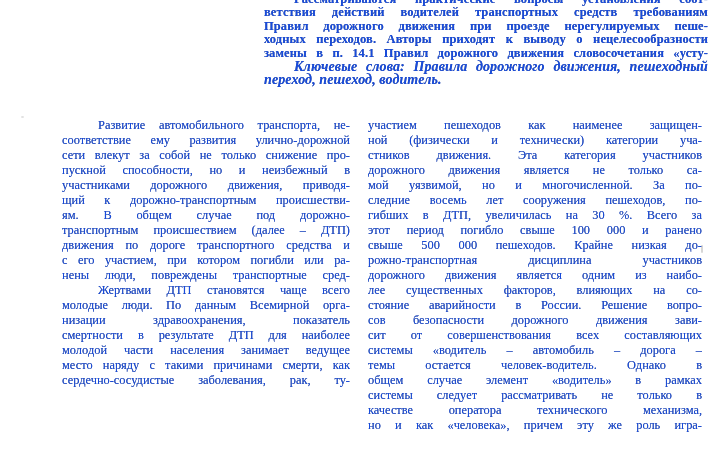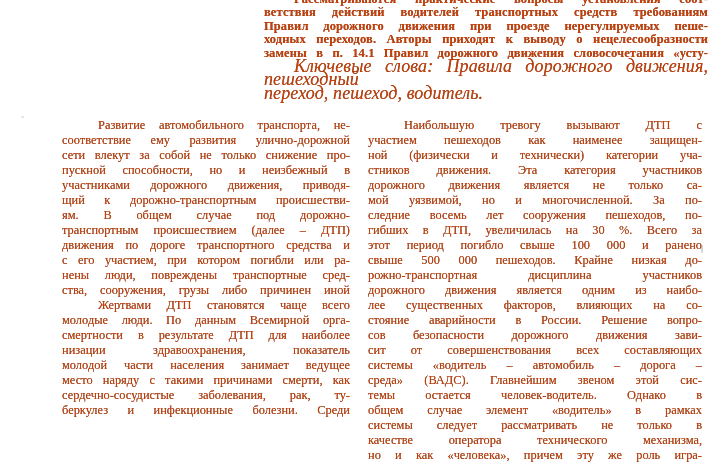--- a/index.html
+++ b/index.html
@@ -7,43 +7,43 @@
     padding: 0;
     background: #ffffff;
   }
   .page {
     position: relative;
     width: 709px;
     height: 470px;
     background: #ffffff;
     overflow: hidden;
     font-family: "Liberation Serif", "DejaVu Serif", serif;
-    color: #c2410c;
+    color: #1d4ed8;
     filter: blur(0.18px) contrast(1.06);
   }
   .textblock {
     text-shadow: 0 0 0.35px rgba(0,0,0,0.55);
   }
   
   .abstract-wrap {
     position: absolute;
     left: 264px;
     top: -7px;
     width: 444px;
   }
   .abstract {
     font-weight: bold;
     font-size: 12.5px;
     line-height: 13.4px;
     letter-spacing: 0.1px;
   }
   .keywords {
-    font-weight: normal;
+    font-weight: bold;
     font-style: italic;
-    font-size: 18px;
+    font-size: 14px;
     line-height: 13.4px;
     letter-spacing: 0.1px;
   }
   
   .col {
     position: absolute;
     top: 118px;
     font-size: 12.4px;
     line-height: 15px;
   }
@@ -92,50 +92,46 @@
       <div class="tline">соответствие ему развития улично-дорожной</div>
       <div class="tline">сети влекут за собой не только снижение про-</div>
       <div class="tline">пускной способности, но и неизбежный в</div>
       <div class="tline">участниками дорожного движения, приводя-</div>
       <div class="tline">щий к дорожно-транспортным происшестви-</div>
       <div class="tline">ям. В общем случае под дорожно-</div>
       <div class="tline">транспортным происшествием (далее – ДТП)</div>
       <div class="tline">движения по дороге транспортного средства и</div>
       <div class="tline">с его участием, при котором погибли или ра-</div>
       <div class="tline">нены люди, повреждены транспортные сред-</div>
-      <div class="tline">ства, сооружения, грузы либо причинен иной</div>
       <div class="tline indent">Жертвами ДТП становятся чаще всего</div>
       <div class="tline">молодые люди. По данным Всемирной орга-</div>
+      <div class="tline">низации здравоохранения, показатель</div>
       <div class="tline">смертности в результате ДТП для наиболее</div>
-      <div class="tline">низации здравоохранения, показатель</div>
       <div class="tline">молодой части населения занимает ведущее</div>
       <div class="tline">место наряду с такими причинами смерти, как</div>
       <div class="tline">сердечно-сосудистые заболевания, рак, ту-</div>
-      <div class="tline">беркулез и инфекционные болезни. Среди</div>
     </div>
 
   <div class="col col-right textblock">
-      <div class="tline indent">Наибольшую тревогу вызывают ДТП с</div>
       <div class="tline">участием пешеходов как наименее защищен-</div>
       <div class="tline">ной (физически и технически) категории уча-</div>
       <div class="tline">стников движения. Эта категория участников</div>
       <div class="tline">дорожного движения является не только са-</div>
       <div class="tline">мой уязвимой, но и многочисленной. За по-</div>
       <div class="tline">следние восемь лет сооружения пешеходов, по-</div>
       <div class="tline">гибших в ДТП, увеличилась на 30 %. Всего за</div>
       <div class="tline">этот период погибло свыше 100 000 и ранено</div>
       <div class="tline">свыше 500 000 пешеходов. Крайне низкая до-</div>
       <div class="tline">рожно-транспортная дисциплина участников</div>
       <div class="tline">дорожного движения является одним из наибо-</div>
       <div class="tline">лее существенных факторов, влияющих на со-</div>
       <div class="tline">стояние аварийности в России. Решение вопро-</div>
       <div class="tline">сов безопасности дорожного движения зави-</div>
       <div class="tline">сит от совершенствования всех составляющих</div>
       <div class="tline">системы «водитель – автомобиль – дорога –</div>
-      <div class="tline">среда» (ВАДС). Главнейшим звеном этой сис-</div>
       <div class="tline">темы остается человек-водитель. Однако в</div>
       <div class="tline">общем случае элемент «водитель» в рамках</div>
       <div class="tline">системы следует рассматривать не только в</div>
       <div class="tline">качестве оператора технического механизма,</div>
       <div class="tline">но и как «человека», причем эту же роль игра-</div>
     </div>
 
   <div class="speck speck-a"></div>
   <div class="speck speck-b"></div>
 

